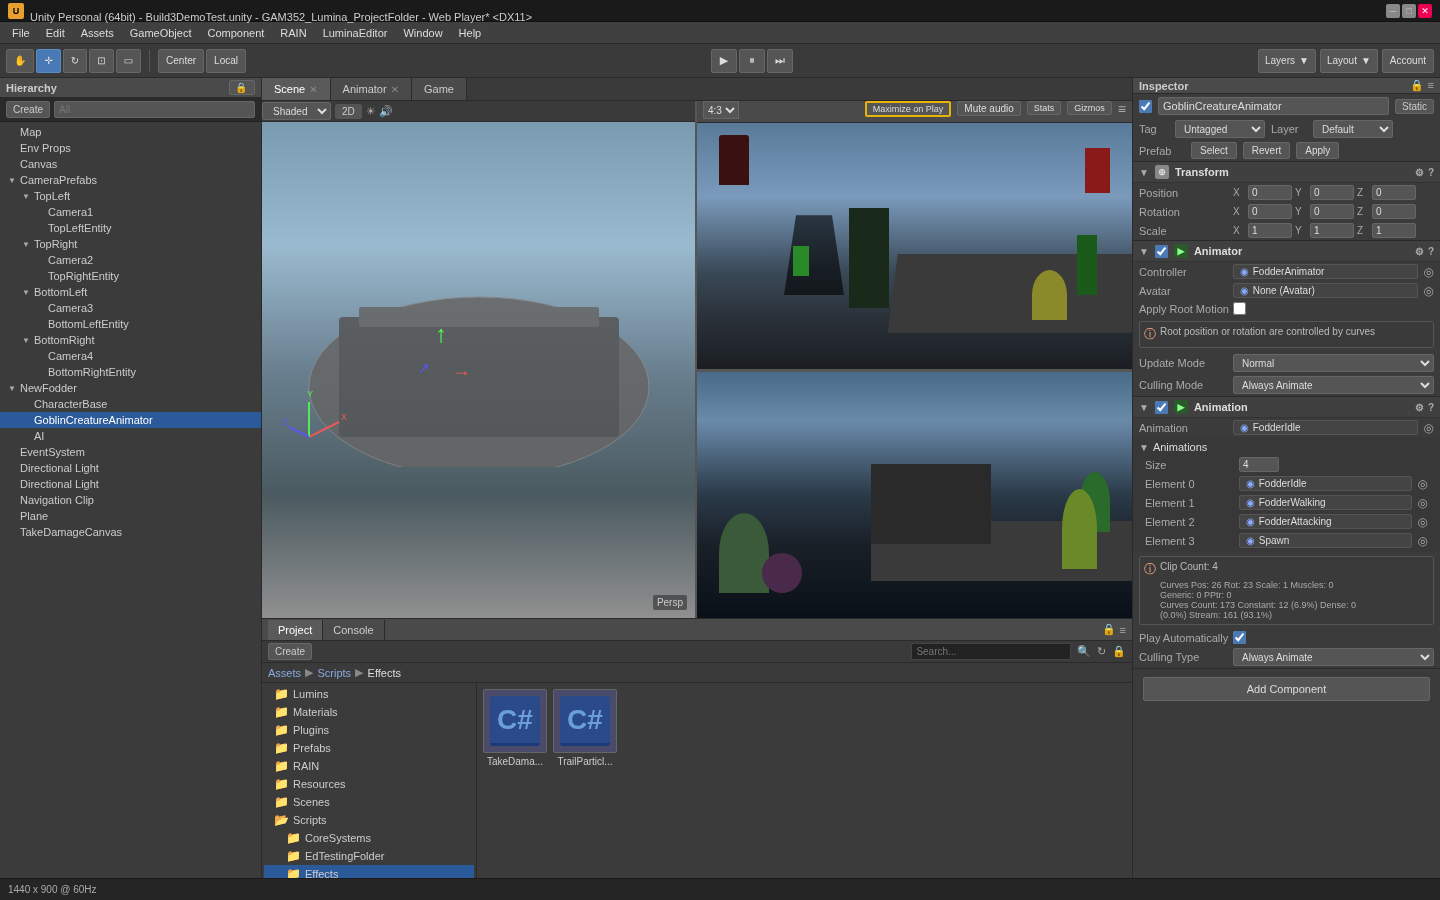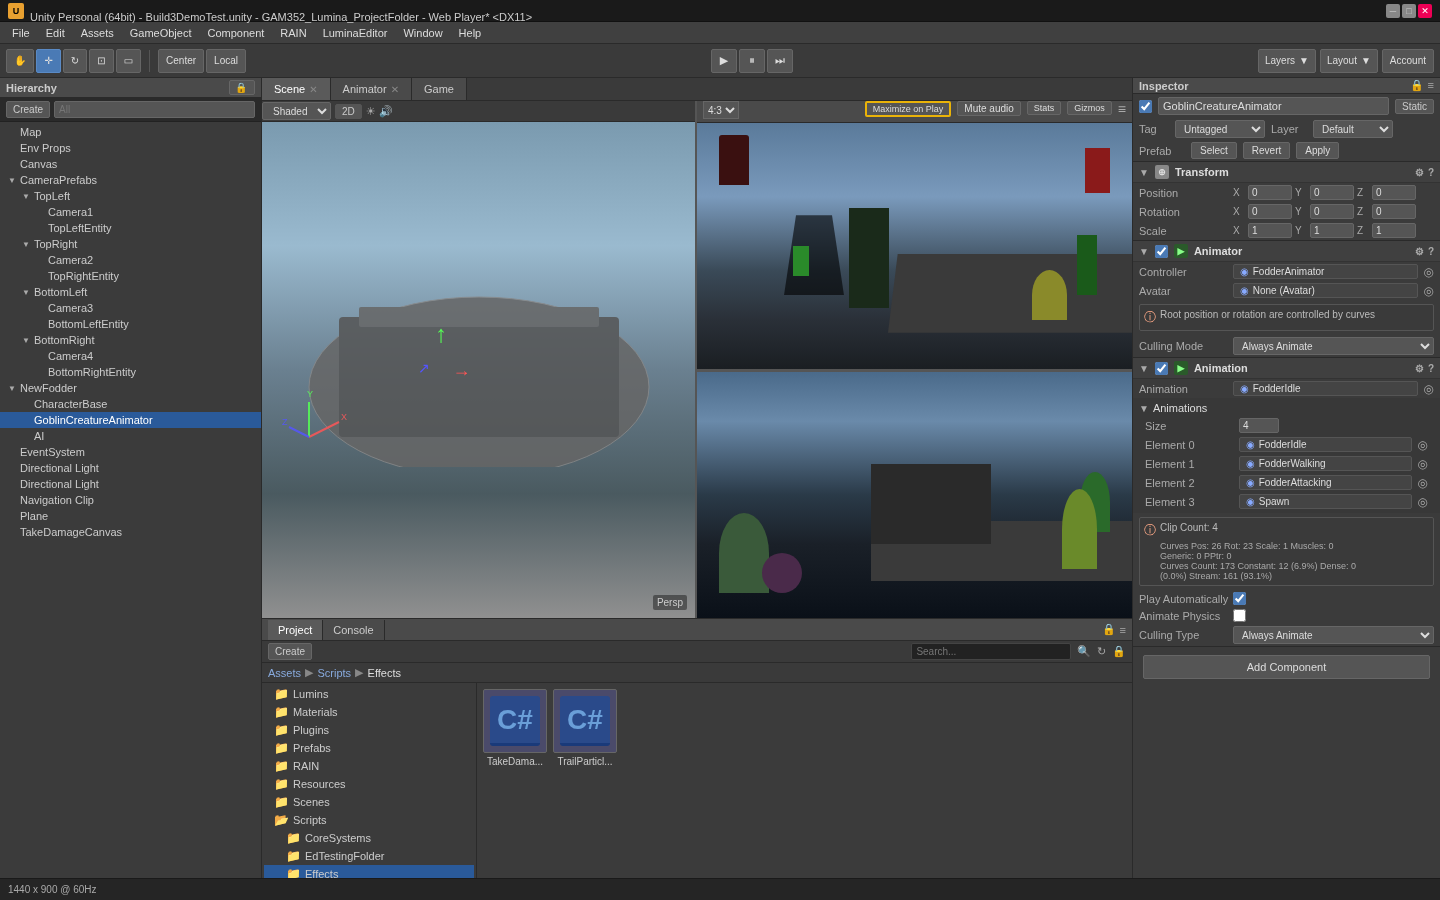--- a/index.html
+++ b/index.html
@@ -625,23 +625,35 @@
         <span style="cursor:pointer;color:#aaa;font-size:12px;margin-left:2px;">◎</span>
       </div>
       <div class="inspector-row">
         <span class="inspector-label">Avatar</span>
         <div class="component-ref">
           <span class="ref-icon">◉</span>
           <span>None (Avatar)</span>
         </div>
         <span style="cursor:pointer;color:#aaa;font-size:12px;margin-left:2px;">◎</span>
       </div>
+      <div class="inspector-row">
+        <span class="inspector-label">Apply Root Motion</span>
+        <input type="checkbox" class="inspector-checkbox" style="">
+      </div>
       <div class="info-box">
         <span class="info-icon">ⓘ</span>
         <span>Root position or rotation are controlled by curves</span>
+      </div>
+      <div class="inspector-row">
+        <span class="inspector-label">Update Mode</span>
+        <select class="inspector-select">
+          <option>Normal</option>
+          <option>AnimatePhysics</option>
+          <option>UnscaledTime</option>
+        </select>
       </div>
       <div class="inspector-row">
         <span class="inspector-label">Culling Mode</span>
         <select class="inspector-select">
           <option>Always Animate</option>
           <option>Cull Update Transforms</option>
           <option>Cull Completely</option>
         </select>
       </div>
 
@@ -720,24 +732,20 @@
           Curves Count: 173 Constant: 12 (6.9%) Dense: 0<br>
           (0.0%) Stream: 161 (93.1%)
         </div>
       </div>
 
       <div class="inspector-row">
         <span class="inspector-label">Play Automatically</span>
         <input type="checkbox" class="inspector-checkbox" checked="" style="">
       </div>
       <div class="inspector-row">
-        <span class="inspector-label">Animate Physics</span>
-        <input type="checkbox" class="inspector-checkbox" style="">
-      </div>
-      <div class="inspector-row">
         <span class="inspector-label">Culling Type</span>
         <select class="inspector-select">
           <option>Always Animate</option>
           <option>Based On Renderers</option>
         </select>
       </div>
 
       <div class="divider"></div>
 
       <div class="add-component-btn">Add Component</div>

